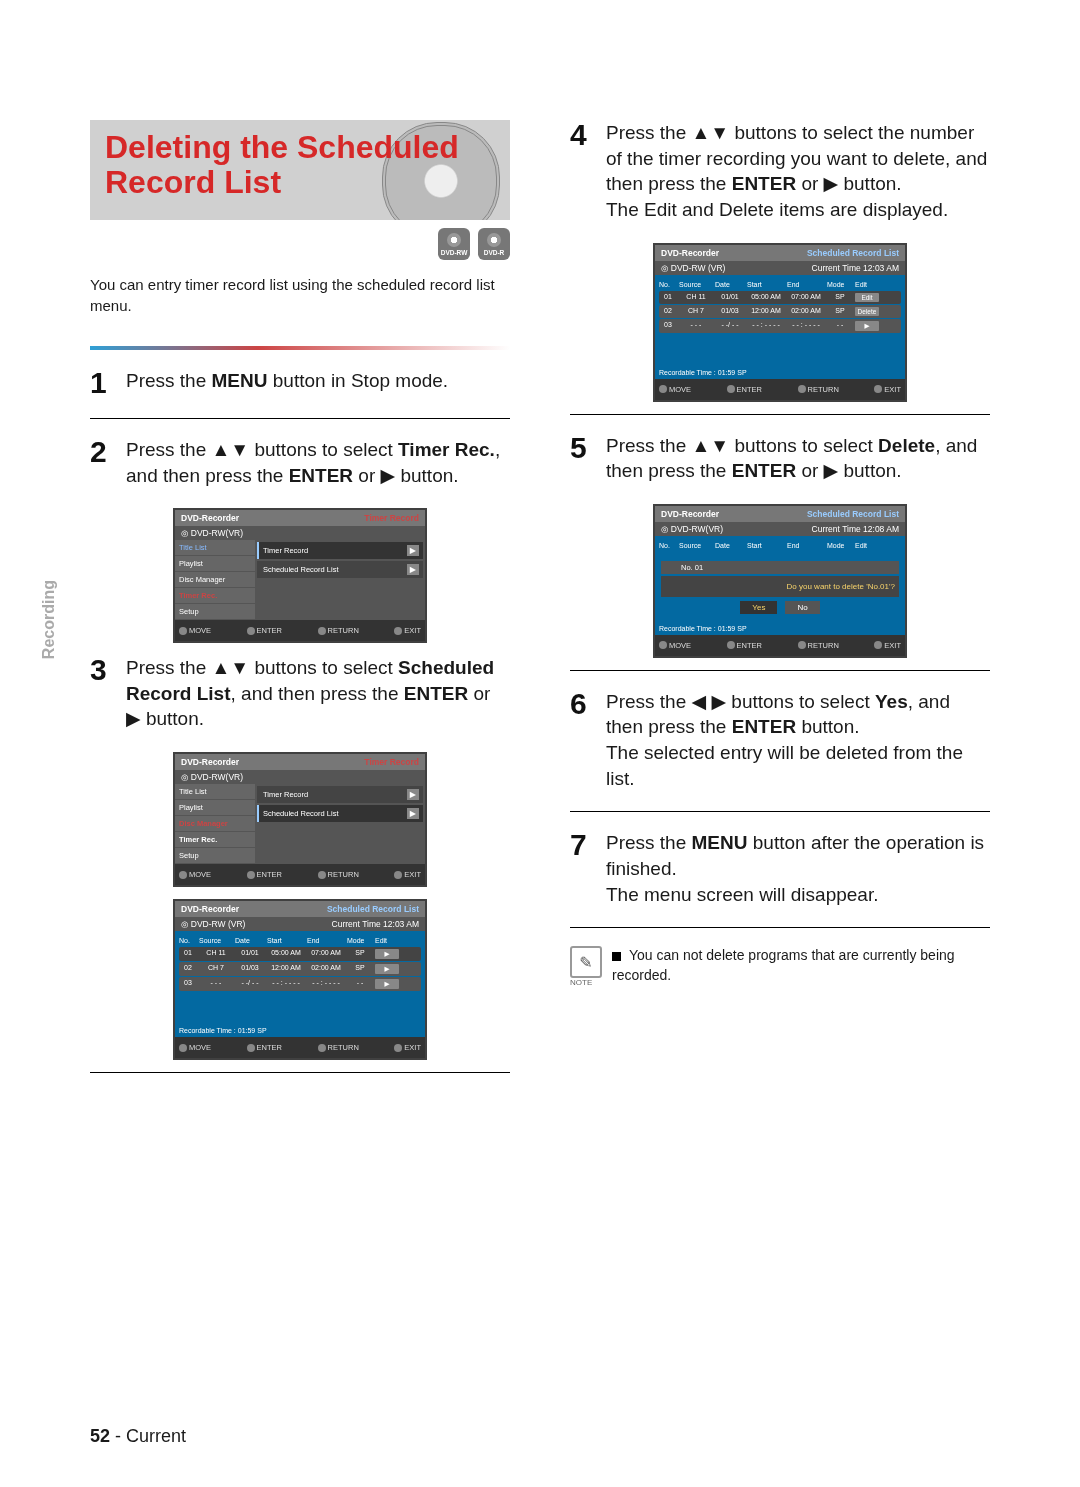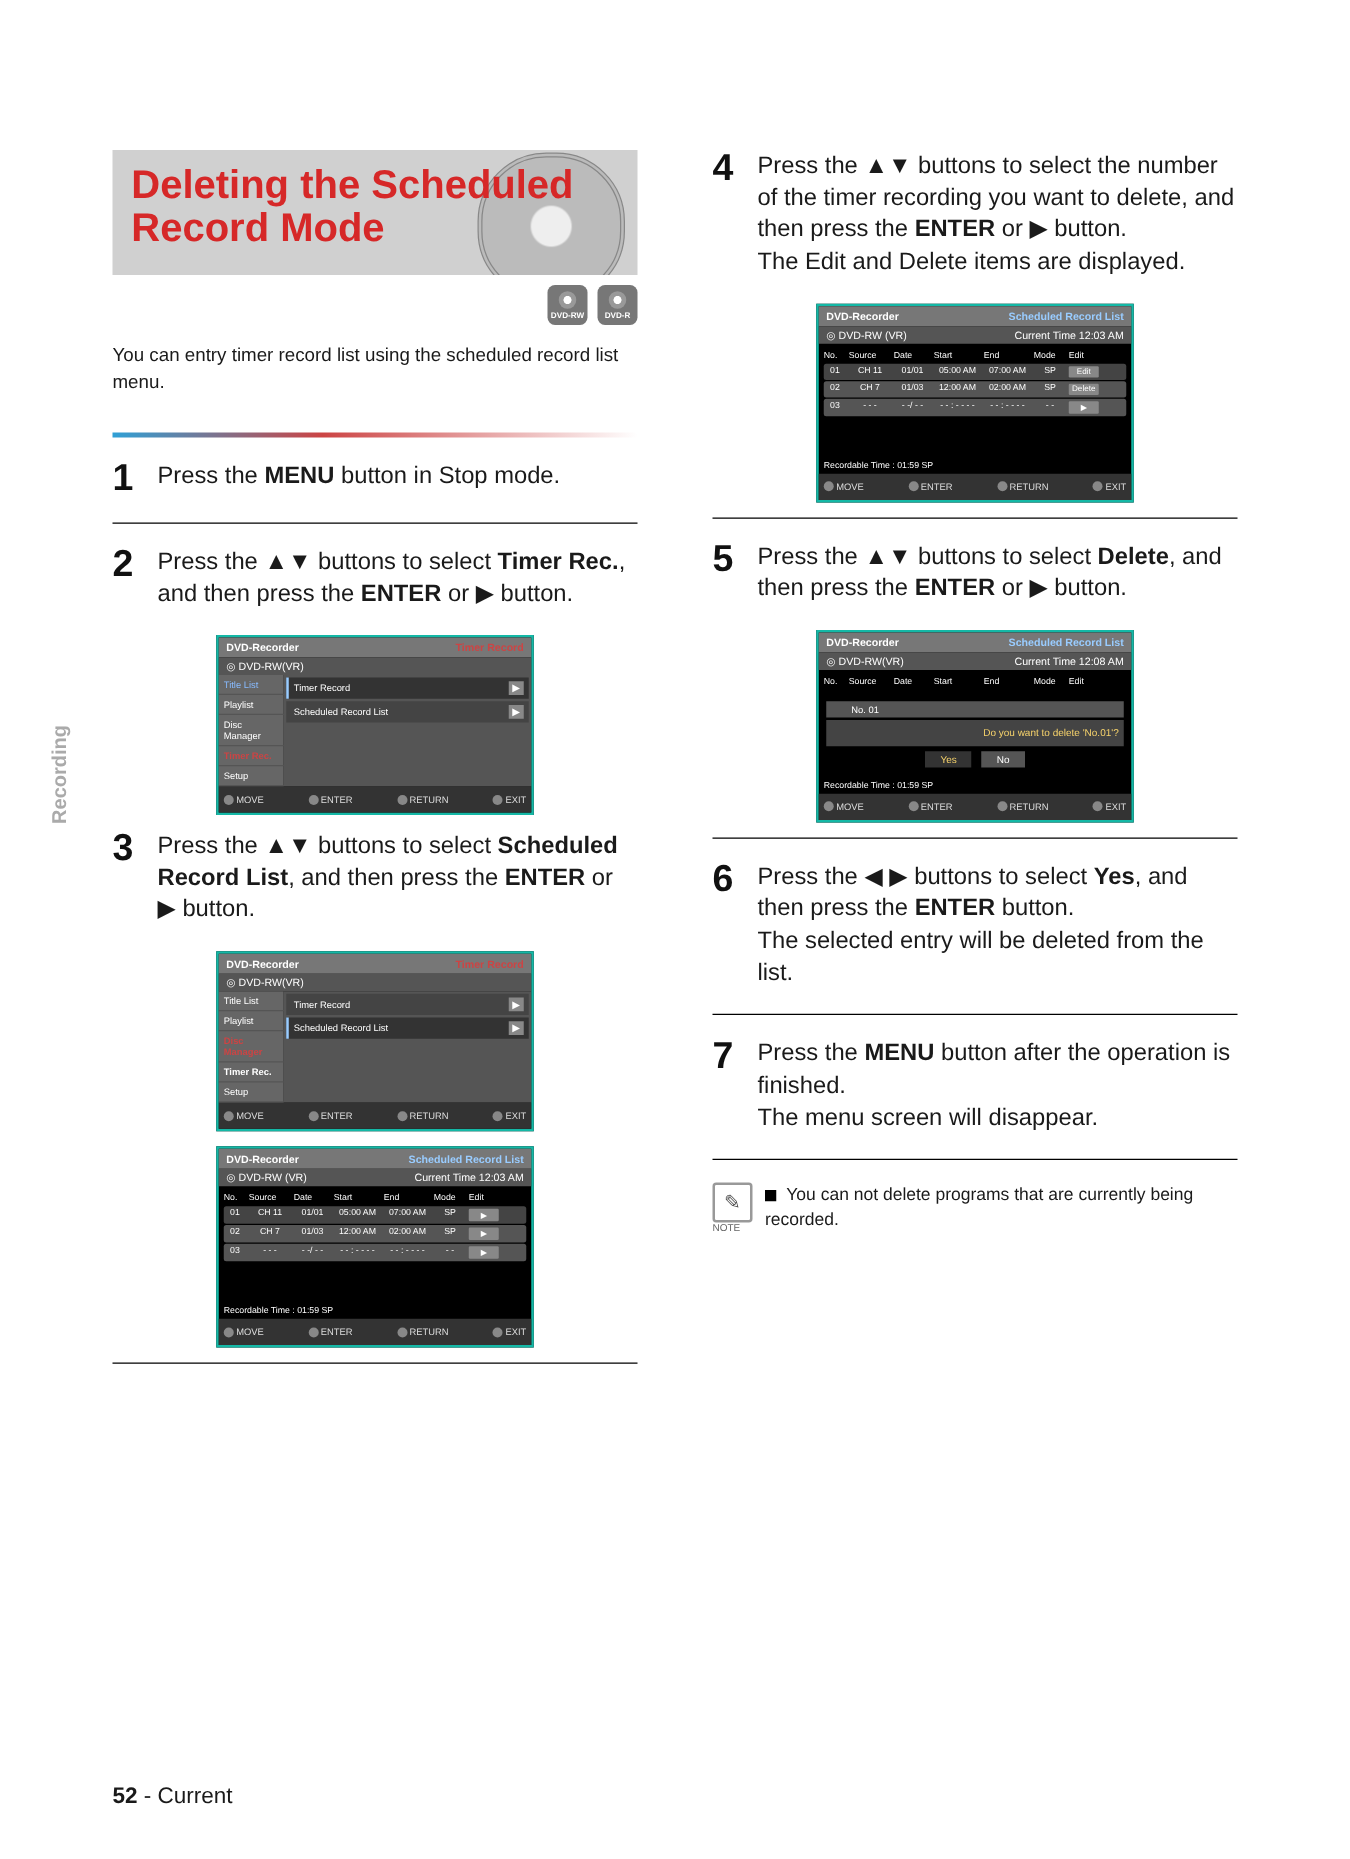--- a/index.html
+++ b/index.html
@@ -78,37 +78,37 @@
   
   .step { display: flex; align-items: flex-start; gap: 10px; margin-bottom: 20px; }
   .step-num { font-size: 30px; font-weight: bold; min-width: 26px; color: #111; line-height: 1; }
   .step-text { font-size: 19px; line-height: 1.35; }
   .thin-hr { border: none; height: 1px; background: #000; margin: 6px 0 18px; }
 
   
   .osd {
     margin: 12px auto;
     width: 250px;
-    background: #000000;
-    border: 2px solid #14b8a6;
+    background: #0369a1;
+    border: 2px solid #404040;
     font-size: 8.5px;
     color: #fff;
   }
   .osd-header {
     display: flex; justify-content: space-between; align-items: center;
     background: #777;
     padding: 3px 6px;
     color: #fff;
     font-weight: bold;
   }
   .osd-header .right { color: #c44; }
   .osd-header .right.blue { color: #9cf; }
   .osd-subhead { background: #555; padding: 2px 6px; display: flex; justify-content: space-between; }
   .osd-body { display: flex; }
-  .osd-menu { width: 52px; background: #666; }
+  .osd-menu { width: 80px; background: #666; }
   .osd-menu-item { padding: 3px 4px; border-bottom: 1px solid #555; font-size: 7.5px; }
   .osd-menu-item.sel { color: #c44; font-weight: bold; }
   .osd-menu-item.blue { color: #8bf; }
   .osd-content { flex: 1; background: #555; }
   .osd-content-row {
     background: #444; margin: 2px; padding: 3px 4px; font-size: 7.5px;
     display: flex; justify-content: space-between; align-items: center;
     border-left: 2px solid transparent;
   }
   .osd-content-row.hl { background: #333; border-left-color: #9cf; }
@@ -176,21 +176,21 @@
 
 <div class="page">
 
   <div class="columns">
 
     <div class="col" style="position:relative;">
       <div class="vtab" style="position:absolute; left:-50px; top:460px;">Recording</div>
 
       <div class="banner">
         <div class="banner-disc"></div>
-        <div class="banner-title">Deleting the Scheduled Record Mode</div>
+        <div class="banner-title">Deleting the Scheduled Record List</div>
       </div>
       <div class="badges">
         <div class="badge">
             <div class="badge-disc"></div>
             <div class="badge-label">DVD-RW</div>
           </div>
         <div class="badge">
             <div class="badge-disc"></div>
             <div class="badge-label">DVD-R</div>
           </div>

